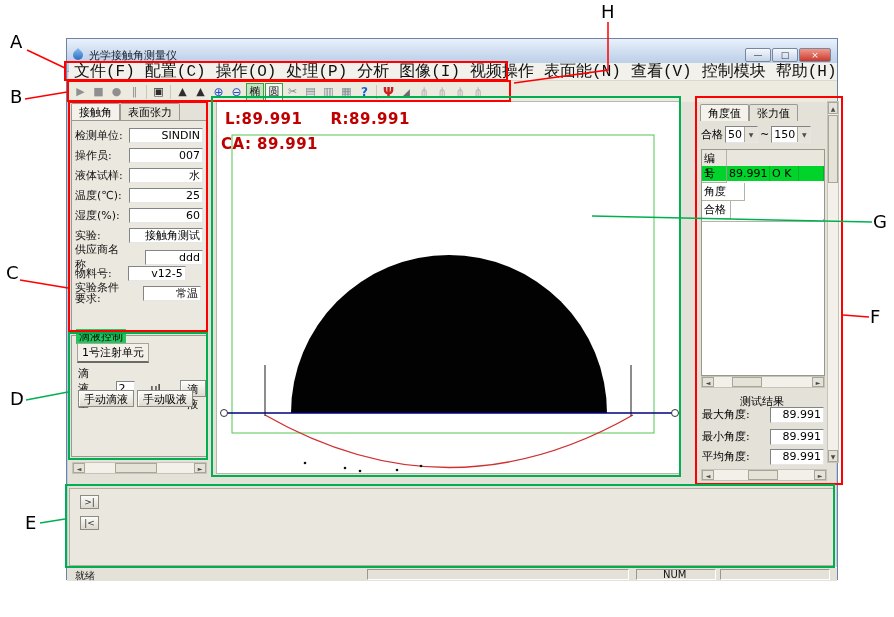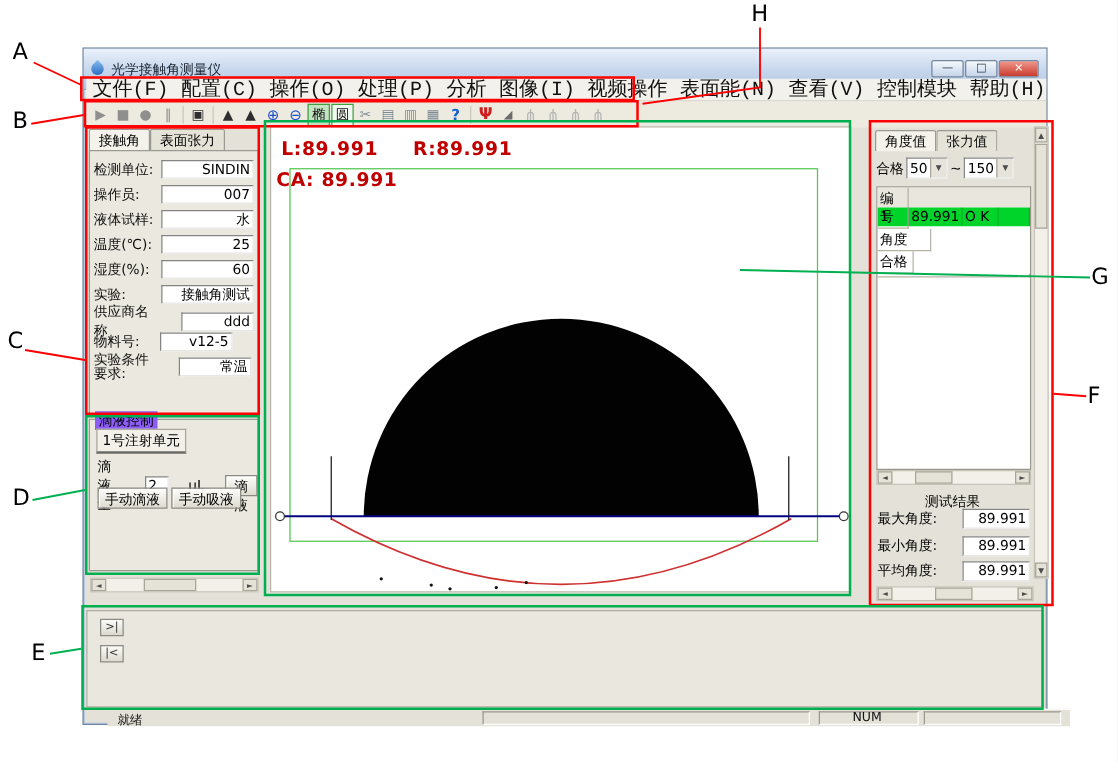--- a/index.html
+++ b/index.html
@@ -41,21 +41,21 @@
 .frow.tight{height:16px;}
 .frow.tall{height:24px;}
 .flabel{color:#101010;}
 .flabel.wrap{width:52px;line-height:11px;word-break:break-all;}
 .fval{margin-left:auto;width:74px;height:15px;background:#fff;border:1px solid;border-color:#848484 #e6e6e6 #e6e6e6 #848484;font-size:11px;line-height:13px;text-align:right;padding:0 2px;overflow:hidden;}
 .fval.narrow{width:58px;margin-left:16px;}
 .fgap{height:4px;}
 
 
 .groupbox{position:absolute;left:4px;top:296px;width:136px;height:122px;border:1px solid #9a9a94;background:#ebe8df;font-size:11px;}
-.gb-title{position:absolute;left:4px;top:-7px;background:#8b5cf6;padding:0 3px;}
+.gb-title{position:absolute;left:4px;top:-7px;background:#22c55e;padding:0 3px;}
 .gb-unit-tab{position:absolute;left:5px;top:7px;padding:1px 4px;border:1px solid #a8a59a;border-bottom:2px solid #6b6b65;background:#f2f0e8;}
 .gb-row{position:absolute;left:6px;display:flex;align-items:center;gap:3px;}
 .gb-input{width:26px;height:15px;background:#fff;border:1px solid;border-color:#848484 #e6e6e6 #e6e6e6 #848484;text-align:left;padding:0 2px;line-height:13px;}
 .btn3d{border:1px solid #8b8b85;background:linear-gradient(#fdfdfb,#dedbd0);box-shadow:1px 1px 0 #fff inset;font-size:11px;height:17px;padding:1px 5px;text-align:center;}
 
 
 .scrollh{position:absolute;display:flex;align-items:stretch;background:#f2f0e9;border:1px solid #c6c3b8;}
 .scrollh .sb{width:12px;background:#e5e2d7;border:1px solid #a8a59a;font-size:6px;display:flex;align-items:center;justify-content:center;color:#4c4c4c;flex:none;}
 .scrollh .track{flex:1;position:relative;}
 .scrollh .thumb{position:absolute;top:0;bottom:0;background:#e5e2d7;border:1px solid #a8a59a;}
@@ -87,21 +87,21 @@
 .tbl-hscroll{position:absolute;left:2px;top:277px;width:124px;height:12px;}
 .pr-results-title{position:absolute;left:0;top:295px;width:126px;text-align:center;}
 .rrow{position:absolute;left:3px;width:122px;height:17px;display:flex;align-items:center;}
 .rbox{margin-left:auto;width:54px;height:16px;background:#fff;border:1px solid;border-color:#848484 #e6e6e6 #e6e6e6 #848484;text-align:right;line-height:14px;padding:0 2px;}
 .pr-hscroll{position:absolute;left:2px;top:370px;width:126px;height:12px;}
 .pr-vscroll{position:absolute;right:0;top:2px;height:362px;}
 
 
 .bottom-panel{position:absolute;left:2px;top:449px;width:766px;height:78px;background:#eae7de;border:1px solid #b0ada2;}
 .bp-btn{position:absolute;left:10px;width:19px;height:14px;font-size:9px;line-height:12px;text-align:center;border:1px solid #8b8b85;background:linear-gradient(#fbfbf8,#dcd9ce);color:#333;}
-.statusbar{position:absolute;left:0;top:528px;width:770px;height:14px;background:#e4e1d8;border-top:1px solid #fbfaf6;font-size:10px;color:#101010;margin-left:19px;}
+.statusbar{position:absolute;left:0;top:528px;width:770px;height:14px;background:#e4e1d8;border-top:1px solid #fbfaf6;font-size:10px;color:#101010;}
 .sb-ready{position:absolute;left:8px;top:1px;}
 .sb-pane{position:absolute;top:1px;height:11px;border:1px solid;border-color:#9a978c #ffffff #ffffff #9a978c;padding:0 3px;line-height:10px;}
 
 
 .ann-box{position:absolute;border:2px solid;pointer-events:none;}
 .ann-red{border-color:#ff0000;}
 .ann-green{border-color:#00b050;}
 .ann-letter{position:absolute;font-size:18px;color:#000;}
 .ann-lines{position:absolute;left:0;top:0;pointer-events:none;}
 </style>

